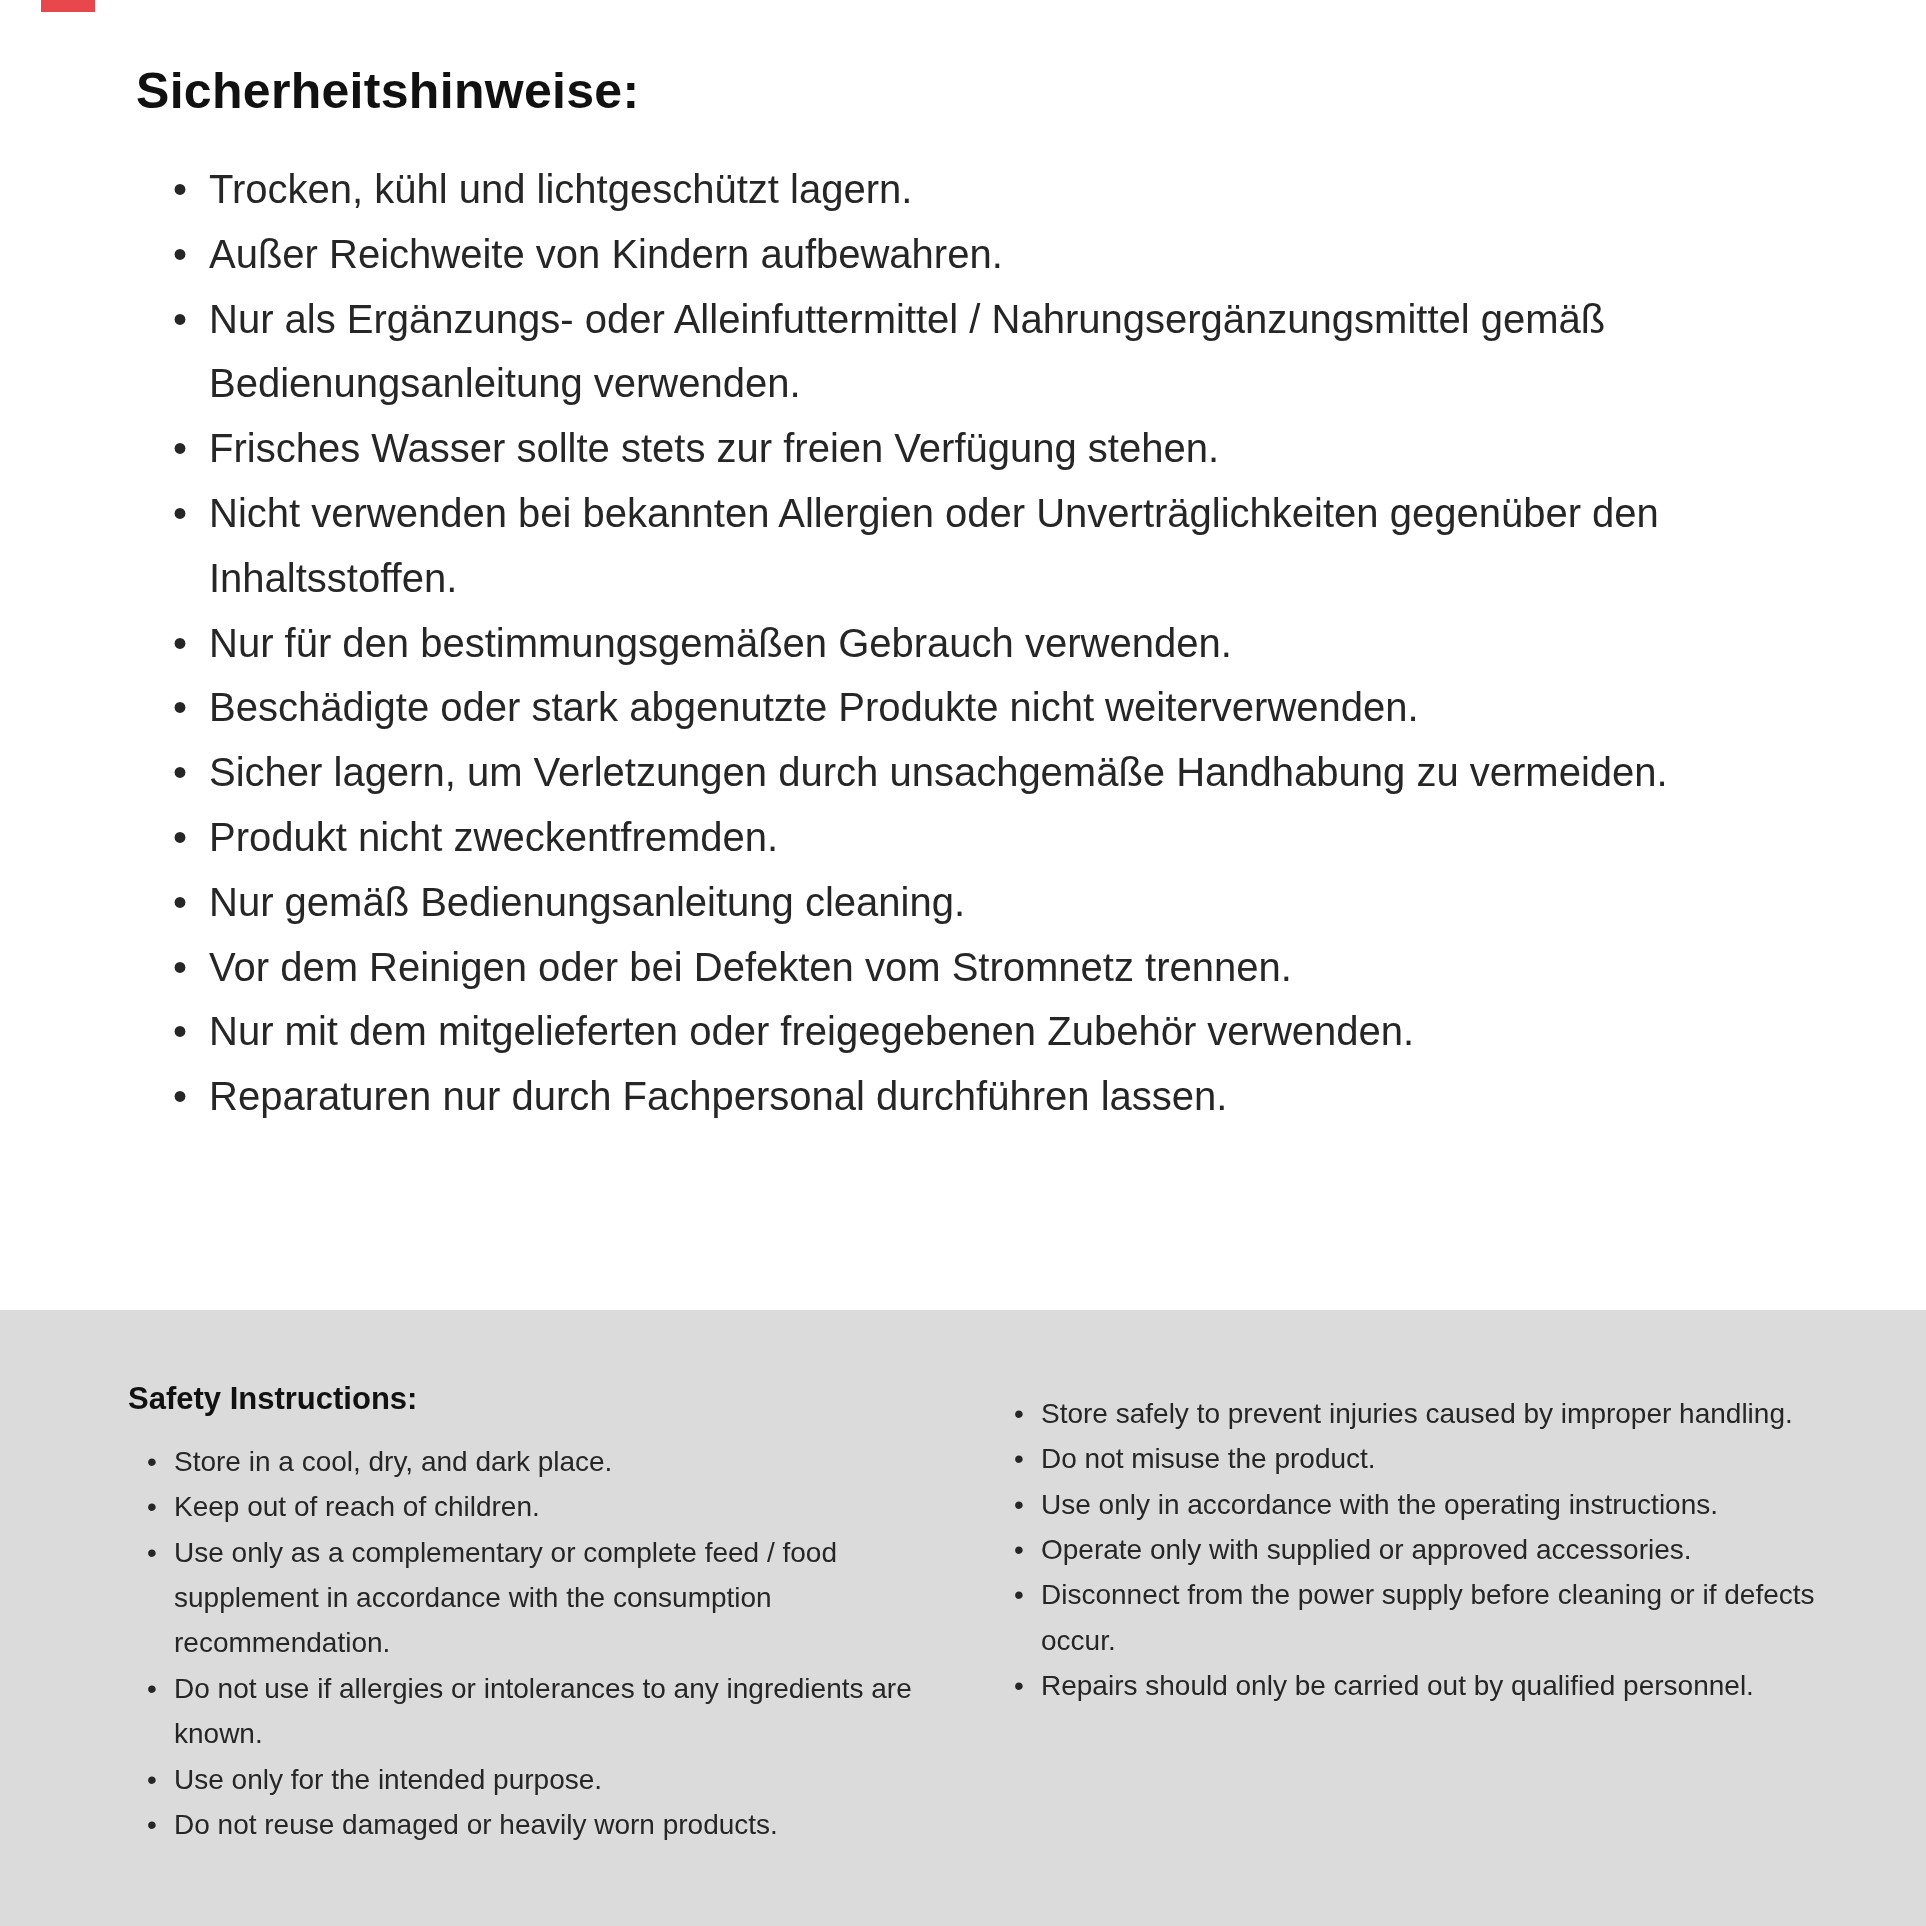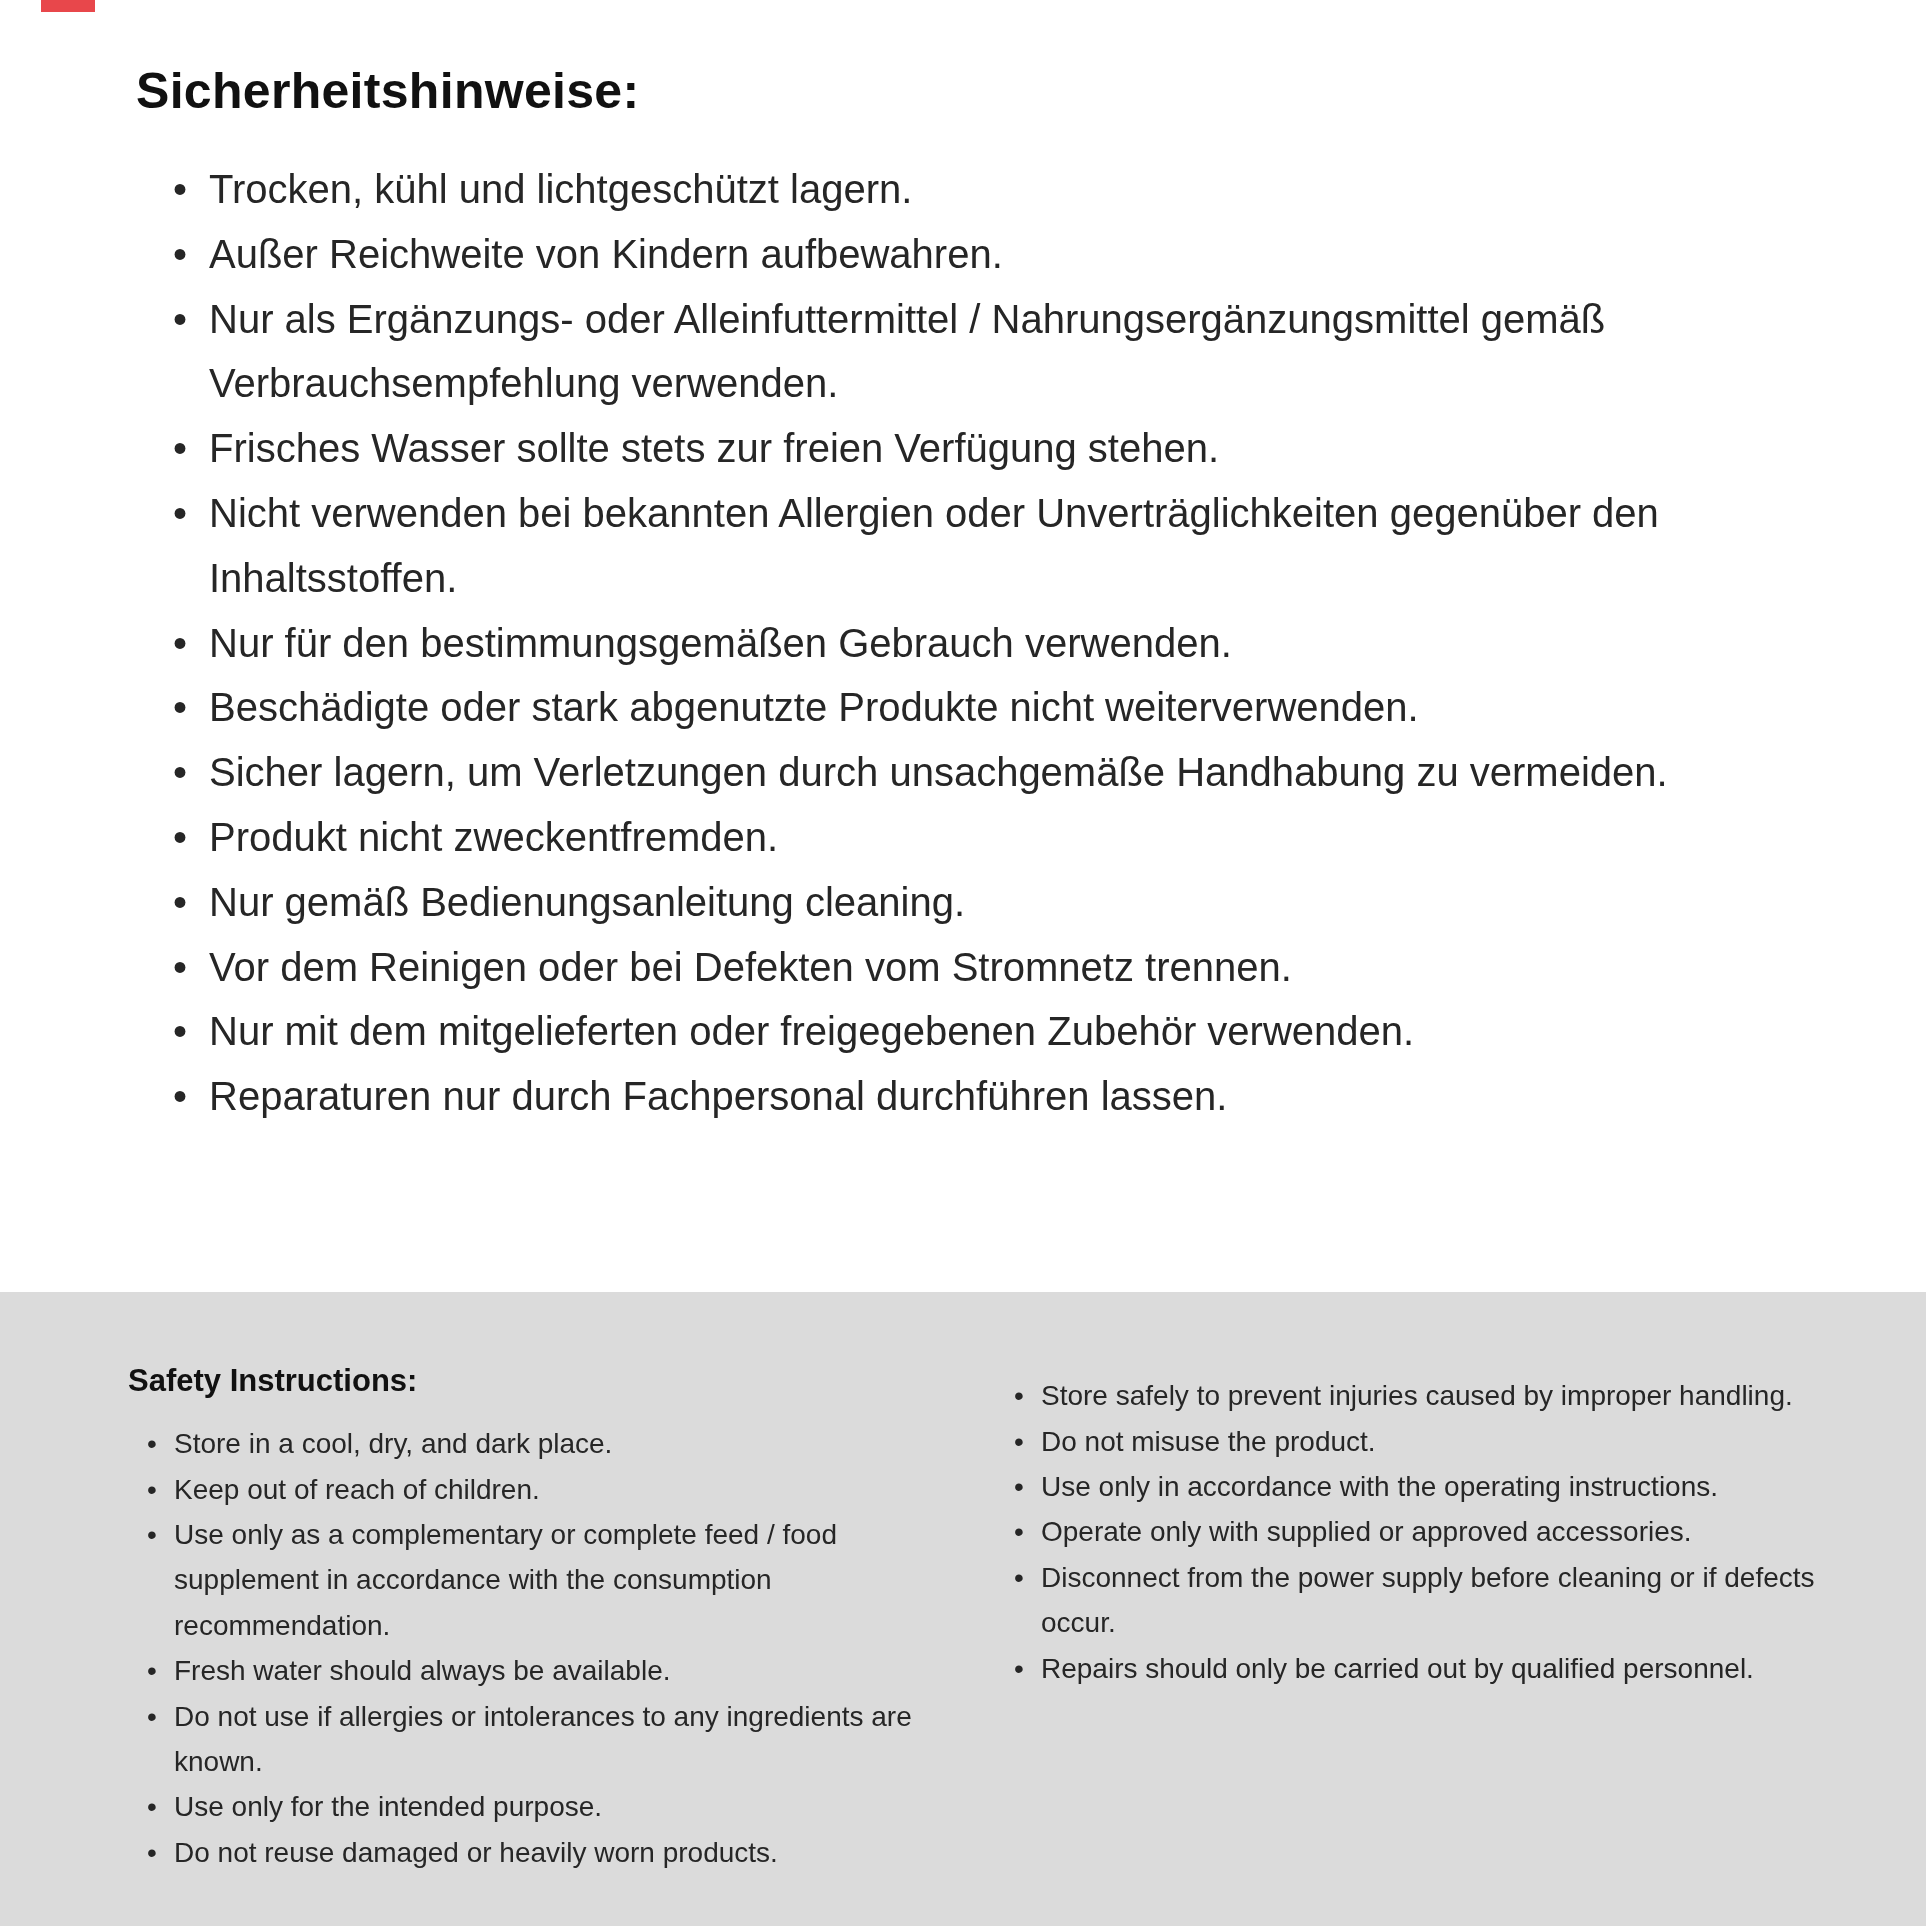--- a/index.html
+++ b/index.html
@@ -101,42 +101,41 @@
 
 <div class="page">
 
   <div class="accent-corner"></div>
 
   <section class="top-section">
     <h1 class="de-title">Sicherheitshinweise:</h1>
     <ul class="de-list">
       <li><span>Trocken, kühl und lichtgeschützt lagern.</span></li>
       <li><span>Außer Reichweite von Kindern aufbewahren.</span></li>
-      <li><span>Nur als Ergänzungs- oder Alleinfuttermittel / Nahrungsergänzungsmittel gemäß Verbrauchsempfehlung verwenden.</span></li>
+      <li><span>Nur als Ergänzungs- oder Alleinfuttermittel / Nahrungsergänzungsmittel gemäß Bedienungsanleitung verwenden.</span></li>
       <li><span>Frisches Wasser sollte stets zur freien Verfügung stehen.</span></li>
       <li><span>Nicht verwenden bei bekannten Allergien oder Unverträglichkeiten gegenüber den Inhaltsstoffen.</span></li>
       <li><span>Nur für den bestimmungsgemäßen Gebrauch verwenden.</span></li>
       <li><span>Beschädigte oder stark abgenutzte Produkte nicht weiterverwenden.</span></li>
       <li><span>Sicher lagern, um Verletzungen durch unsachgemäße Handhabung zu vermeiden.</span></li>
       <li><span>Produkt nicht zweckentfremden.</span></li>
       <li><span>Nur gemäß Bedienungsanleitung cleaning.</span></li>
       <li><span>Vor dem Reinigen oder bei Defekten vom Stromnetz trennen.</span></li>
       <li><span>Nur mit dem mitgelieferten oder freigegebenen Zubehör verwenden.</span></li>
       <li><span>Reparaturen nur durch Fachpersonal durchführen lassen.</span></li>
     </ul>
   </section>
 
   <section class="bottom-section">
     <div class="col col-left">
       <h2 class="en-title">Safety Instructions:</h2>
       <ul class="en-list">
         <li><span>Store in a cool, dry, and dark place.</span></li>
         <li><span>Keep out of reach of children.</span></li>
         <li><span>Use only as a complementary or complete feed / food supplement in accordance with the consumption recommendation.</span></li>
-        <li><span>Fresh water should always be available.</span></li>
         <li><span>Do not use if allergies or intolerances to any ingredients are known.</span></li>
         <li><span>Use only for the intended purpose.</span></li>
         <li><span>Do not reuse damaged or heavily worn products.</span></li>
       </ul>
     </div>
     <div class="col col-right">
       <ul class="en-list">
         <li><span>Store safely to prevent injuries caused by improper handling.</span></li>
         <li><span>Do not misuse the product.</span></li>
         <li><span>Use only in accordance with the operating instructions.</span></li>

